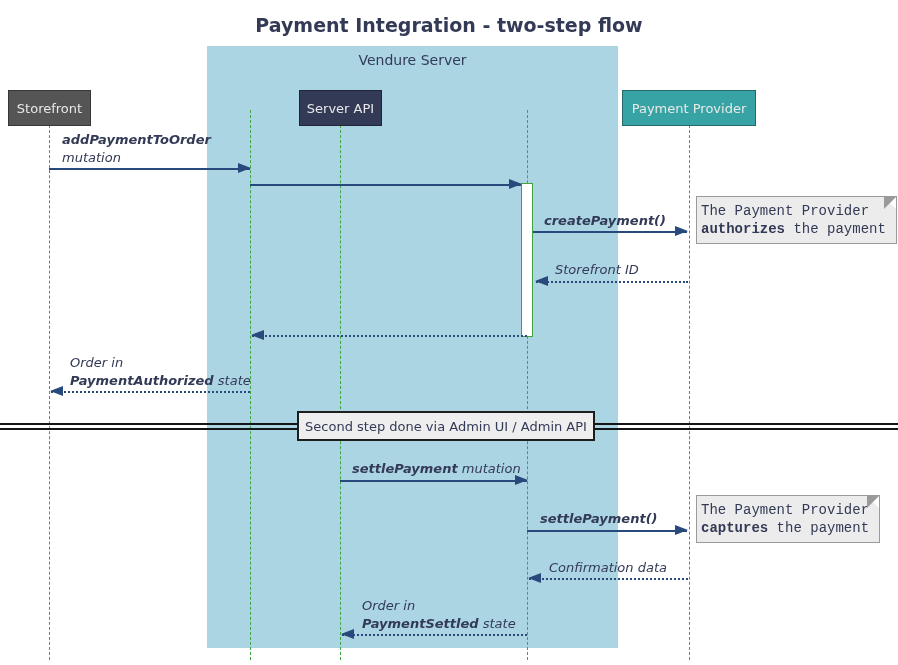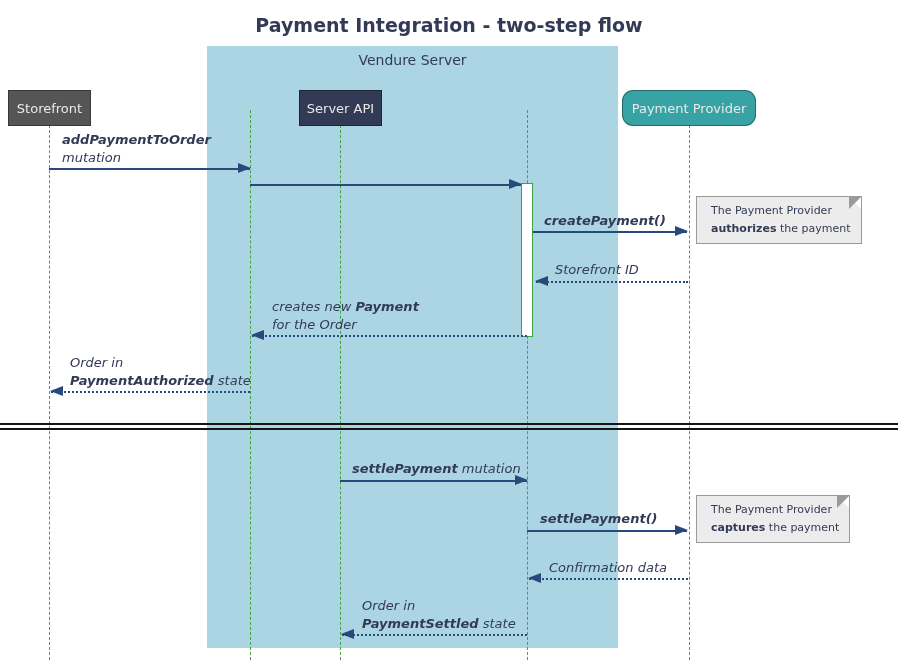--- a/index.html
+++ b/index.html
@@ -25,39 +25,39 @@
                 font-size:14px;color:var(--ink);}
 
   .lifeline{position:absolute;top:110px;height:550px;width:0;
             border-left:1px dashed var(--green);}
 
   .participant{position:absolute;top:90px;height:36px;
                display:flex;align-items:center;justify-content:center;
                font-size:13px;color:#e9e9e9;background:var(--participant-bg);
                border:1px solid rgba(0,0,0,.35);}
   .participant.storefront{background:var(--storefront-bg);}
-  .participant.provider{background:var(--provider-bg);border-radius:11px;}
+  .participant.provider{background:var(--provider-bg);}
 
   .activation{position:absolute;left:521px;top:183px;width:12px;height:154px;
               background:#ffffff;border:1px solid var(--green);}
 
   .arrow{position:absolute;height:0;border-top:2px solid var(--arrow);}
   .arrow.dotted{border-top-style:dotted;}
   .arrow::after{content:'';position:absolute;width:0;height:0;top:-7px;}
   .arrow.right::after{right:-1px;border-top:5px solid transparent;
                       border-bottom:5px solid transparent;border-left:13px solid var(--arrow);}
   .arrow.left::after{left:-1px;border-top:5px solid transparent;
                      border-bottom:5px solid transparent;border-right:13px solid var(--arrow);}
 
   .msg{position:absolute;font-size:13px;line-height:18px;color:var(--ink);white-space:nowrap;font-style:italic;}
   .msg b{color:var(--ink);}
 
   .note{position:absolute;background:var(--note-bg);border:1px solid #9a9a9a;
-        padding:5px 10px 5px 14px;font-size:11px;line-height:18px;color:var(--ink);
-        white-space:nowrap;}
+        padding:5px 10px 5px 4px;font-size:14px;line-height:18px;color:var(--ink);
+        white-space:nowrap;font-family:Liberation Mono, monospace;}
   .note::before{content:'';position:absolute;top:0;right:0;width:0;height:0;
                 border-left:12px solid transparent;border-top:12px solid #ffffff;}
   .note::after{content:'';position:absolute;top:0;right:0;width:0;height:0;
                border-bottom:12px solid transparent;border-left:12px solid #9a9a9a;
                transform:translateX(0);}
 
   .divider-lines{position:absolute;left:0;top:423px;width:898px;height:7px;
                  border-top:2px solid #151515;border-bottom:2px solid #151515;}
   .divider-box{position:absolute;left:297px;top:411px;width:298px;height:30px;
                background:#eeeeee;border:2px solid #1d1d1d;
@@ -99,33 +99,32 @@
   <div class="note" style="left:696px;top:196px">
     <span>The Payment Provider</span><br>
     <b>authorizes</b><span> the payment</span>
   </div>
 
   <div class="msg" style="left:555px;top:261px">
     <span>Storefront ID</span>
   </div>
   <div class="arrow dotted left" style="left:536px;top:281px;width:152px"></div>
 
-  <div class="msg" style="left:272px;top:298px">
-    <span>creates new </span><b>Payment</b><br>
-    <span>for the Order</span>
-  </div>
   <div class="arrow dotted left" style="left:252px;top:335px;width:275px"></div>
 
   <div class="msg" style="left:70px;top:354px">
     <span>Order in</span><br>
     <b>PaymentAuthorized</b><span> state</span>
   </div>
   <div class="arrow dotted left" style="left:51px;top:391px;width:199px"></div>
 
   <div class="divider-lines"></div>
+  <div class="divider-box">
+    <span>Second step done via Admin UI / Admin API</span>
+  </div>
 
   <div class="msg" style="left:352px;top:460px">
     <b>settlePayment</b><span> mutation</span>
   </div>
   <div class="arrow right" style="left:340px;top:480px;width:187px"></div>
 
   <div class="msg" style="left:540px;top:510px">
     <b>settlePayment()</b>
   </div>
   <div class="arrow right" style="left:527px;top:530px;width:160px"></div>

